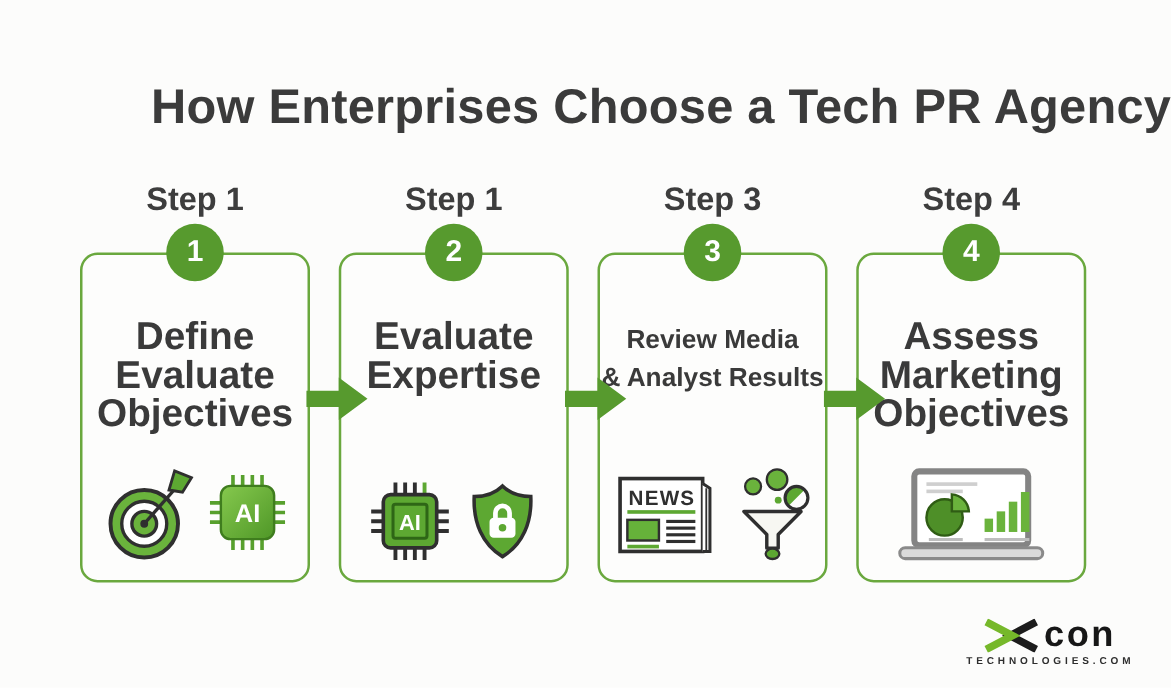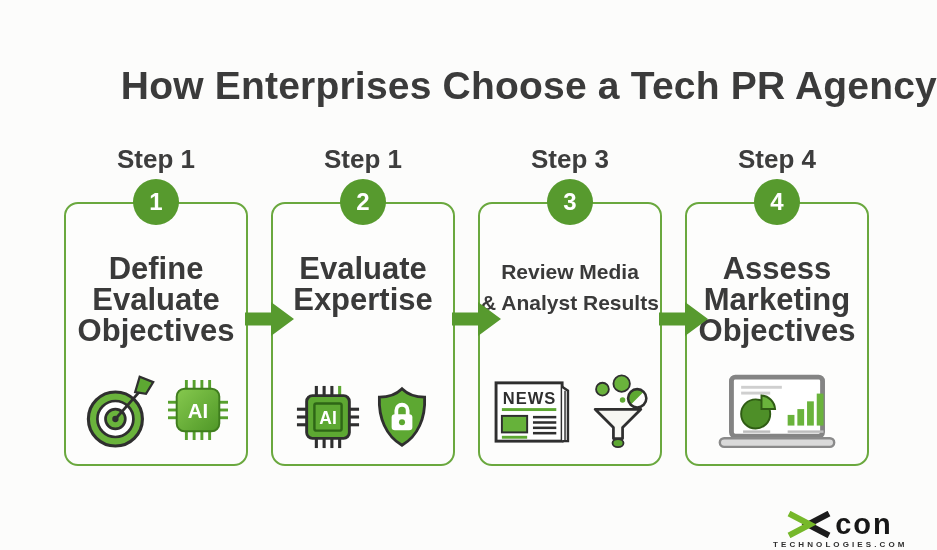--- a/index.html
+++ b/index.html
@@ -52,21 +52,21 @@
     position: absolute; bottom: 14px; left: 0; right: 0;
     display: flex; align-items: center; justify-content: center;
     gap: 12px;
   }
   .flow-arrow { position: absolute; top: 301px; width: 50px; height: 36px; }
   .logo {
     position: absolute; right: 30px; top: 494px;
     width: 134px; text-align: center;
   }
   .logo-row {
-    display: flex; align-items: center; justify-content: center; gap: 4px; margin-top: 16px;
+    display: flex; align-items: center; justify-content: center; gap: 4px;
   }
   .logo-con {
     font-size: 29px; font-weight: 700; color: #171717;
     letter-spacing: 2px; line-height: 28px;
   }
   .logo-tagline {
     margin-top: 2px;
     font-size: 8px; font-weight: 700; color: #2e2e2e;
     letter-spacing: 3.1px; white-space: nowrap;
   }

